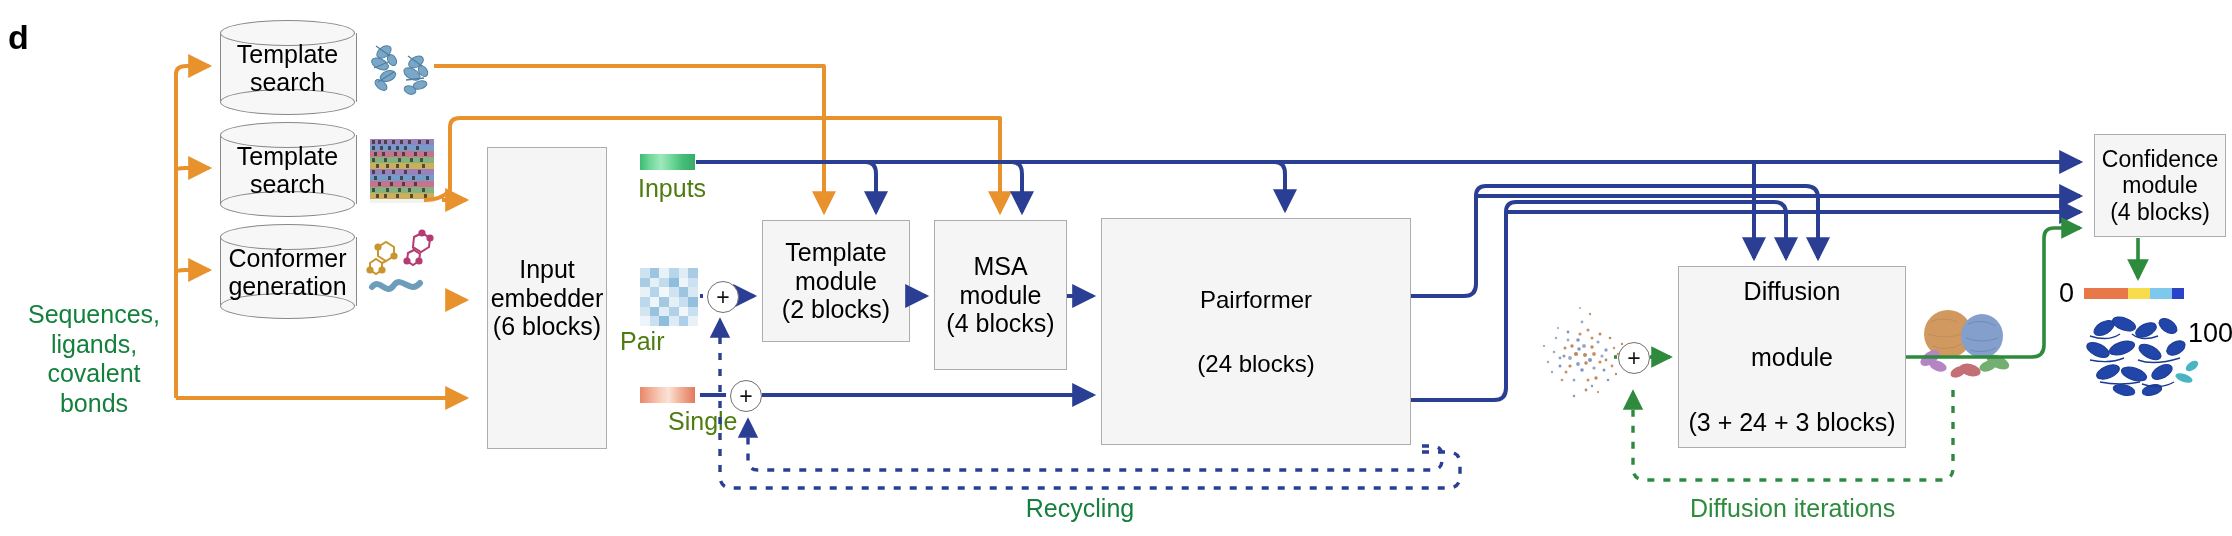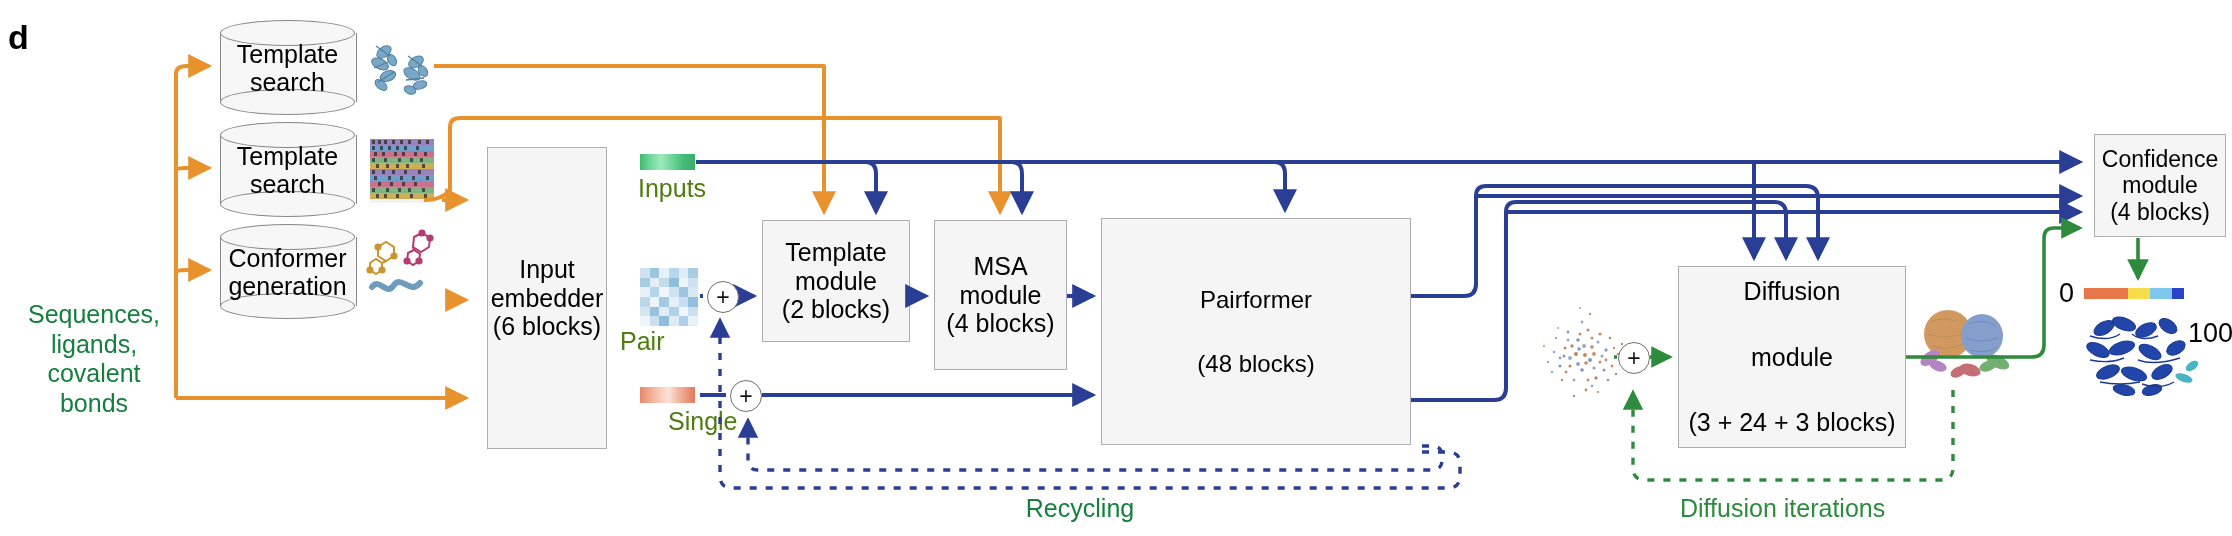--- a/index.html
+++ b/index.html
@@ -24,21 +24,21 @@
   .box{position:absolute;box-sizing:border-box;background:#f5f5f5;border:1.6px solid #adadad;
        display:flex;flex-direction:column;align-items:center;justify-content:center;
        font-size:25px;color:#000;line-height:1.15;text-align:center;}
   .box.plainbig{font-size:24px;gap:36px;}
 
   
   .thumb{position:absolute;}
   .cap{position:absolute;font-size:25px;color:#4d7c0f;white-space:nowrap;}
 
   .bluetext{position:absolute;color:#15803d;font-size:25px;line-height:1.18;text-align:center;white-space:pre;}
-  .greentext{position:absolute;color:#2e8b3d;font-size:25px;white-space:nowrap;}
+  .greentext{position:absolute;color:#2e8b3d;font-size:25px;white-space:nowrap;margin-left:10px;}
   .blacktext{position:absolute;color:#000;font-size:27px;white-space:nowrap;}
 
   .plus{position:absolute;width:30px;height:30px;border-radius:50%;border:1.8px solid #707070;
         background:#fff;display:flex;align-items:center;justify-content:center;font-size:23px;color:#111;
         line-height:1;z-index:6;}
 
   .gradbar{position:absolute;}
 </style>
 </head>
 <body>
@@ -207,21 +207,21 @@
   </div>
 
   <div class="box" style="left:934px;top:220px;width:133px;height:150px;">
     <span>MSA</span>
     <span>module</span>
     <span>(4 blocks)</span>
   </div>
 
   <div class="box plainbig" style="left:1101px;top:218px;width:310px;height:227px;">
     <span>Pairformer</span>
-    <span>(48 blocks)</span>
+    <span>(24 blocks)</span>
   </div>
 
   <div class="box" style="left:1678px;top:266px;width:228px;height:182px;gap:37px;">
     <span>Diffusion</span>
     <span>module</span>
     <span>(3 + 24 + 3 blocks)</span>
   </div>
 
   <div class="box" style="left:2094px;top:134px;width:132px;height:103px;font-size:23px;">
     <span>Confidence</span>

